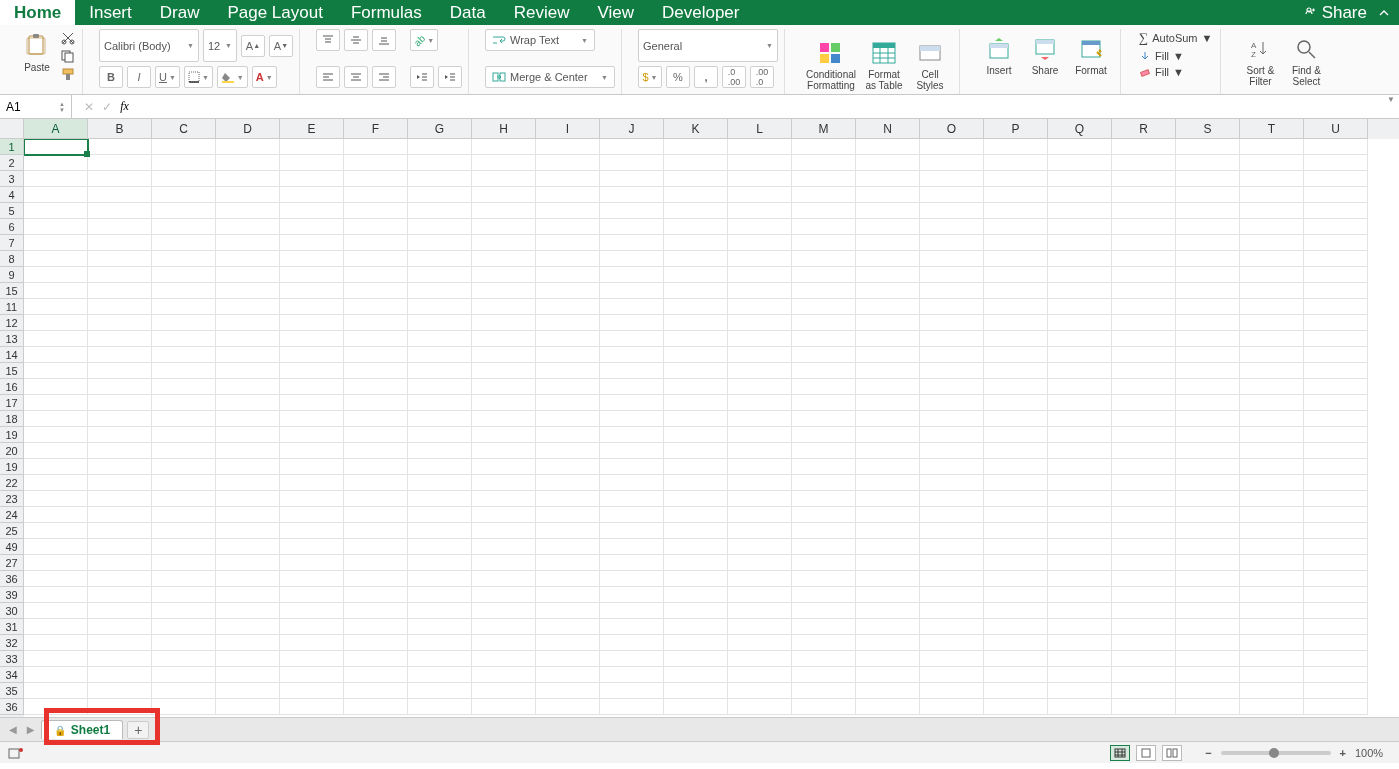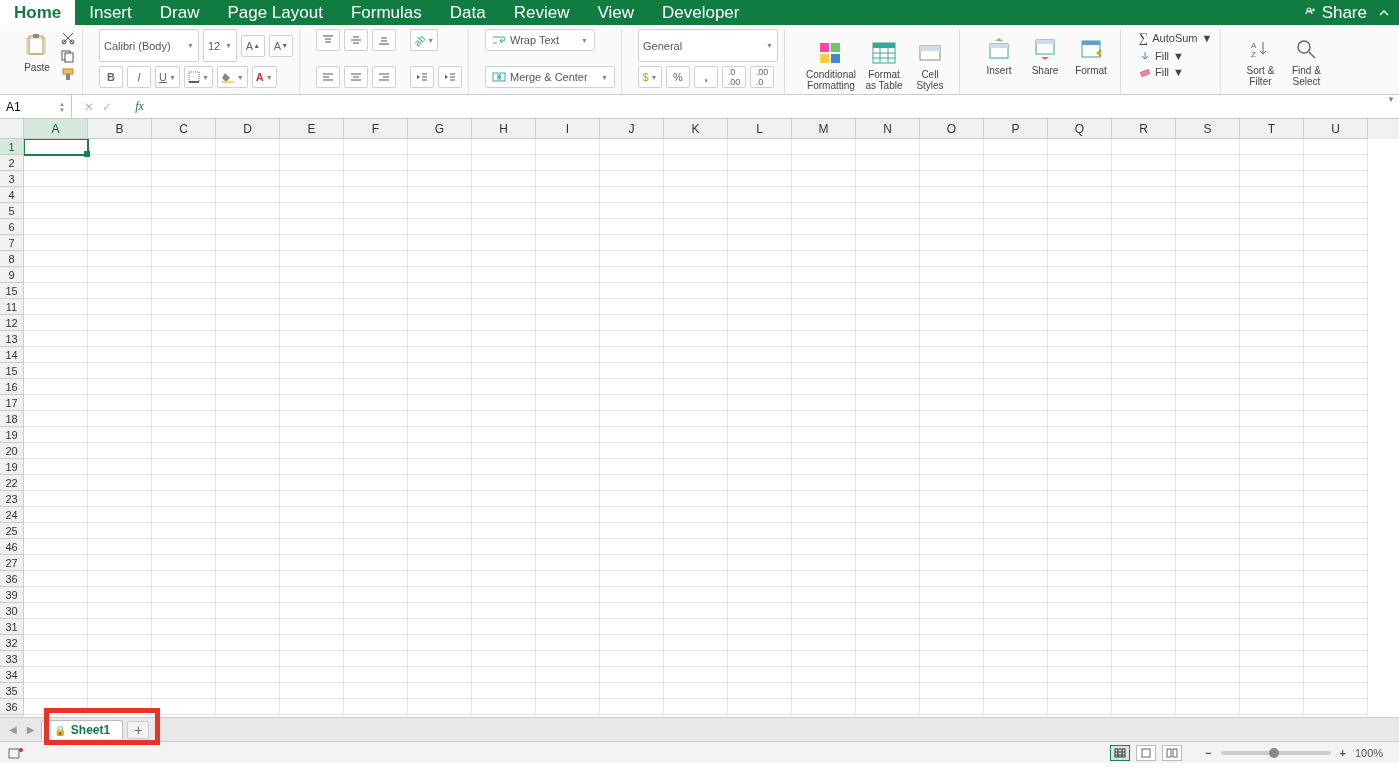--- a/index.html
+++ b/index.html
@@ -31,21 +31,21 @@
 .wrap-merge { font-size: 11px; color: #555; padding: 0 6px; gap: 4px; }
 .autosum-col { display:flex; flex-direction:column; gap:2px; font-size:11px; color:#444; }
 .autosum-item { display:flex; align-items:center; gap:4px; cursor:pointer; padding:1px 2px;}
 
 
 .formula-bar { height: 24px; border-bottom: 1px solid #c8c8c8; display: flex; align-items: center; font-size: 12px; background:#fff;}
 .name-box { width: 72px; height: 100%; border-right: 1px solid #c8c8c8; display: flex; align-items: center; padding: 0 6px; justify-content: space-between; }
 .name-stepper { display:flex; flex-direction:column; font-size:6px; line-height:6px; color:#888; cursor:pointer;}
 .fx-controls { display: flex; align-items: center; gap: 8px; padding: 0 12px; color: #888; }
 .fx-input { flex: 1; height: 100%; border: none; outline: none; padding: 0 6px; font-size: 12px; }
-.fx-label { font-style: italic; font-family: 'Times New Roman', serif; color: #15803d; margin-left: 15px; }
+.fx-label { font-style: italic; font-family: 'Times New Roman', serif; color: #000000; }
 
 
 .grid-area { position: relative; height: 598px; overflow: hidden; }
 .corner { position: absolute; top: 0; left: 0; width: 24px; height: 20px; background: #eef0f1; border-right: 1px solid #ccc; border-bottom: 1px solid #ccc; z-index:3;}
 .col-headers { position: absolute; top: 0; left: 24px; right: 0; height: 20px; display: flex; background: #eef0f1; z-index:2;}
 .col-h { width: 64px; border-right: 1px solid #ccc; border-bottom: 1px solid #ccc; text-align: center; font-size: 12px; line-height: 20px; color: #333; cursor: pointer;}
 .col-h.active { background: #d6e9dc; color:#0a5f35;}
 .row-headers { position: absolute; top: 20px; left: 0; width: 24px; bottom: 0; background: #eef0f1; z-index:2;}
 .row-h { height: 16px; border-bottom: 1px solid #ccc; border-right: 1px solid #ccc; text-align: center; font-size: 11px; line-height: 16px; color: #333; cursor:pointer;}
 .row-h.active { background: #d6e9dc; color:#0a5f35;}
@@ -486,21 +486,21 @@
       <div class="row-h">16</div>
       <div class="row-h">17</div>
       <div class="row-h">18</div>
       <div class="row-h">19</div>
       <div class="row-h">20</div>
       <div class="row-h">19</div>
       <div class="row-h">22</div>
       <div class="row-h">23</div>
       <div class="row-h">24</div>
       <div class="row-h">25</div>
-      <div class="row-h">46</div>
+      <div class="row-h">49</div>
       <div class="row-h">27</div>
       <div class="row-h">36</div>
       <div class="row-h">39</div>
       <div class="row-h">30</div>
       <div class="row-h">31</div>
       <div class="row-h">32</div>
       <div class="row-h">33</div>
       <div class="row-h">34</div>
       <div class="row-h">35</div>
       <div class="row-h">36</div>

